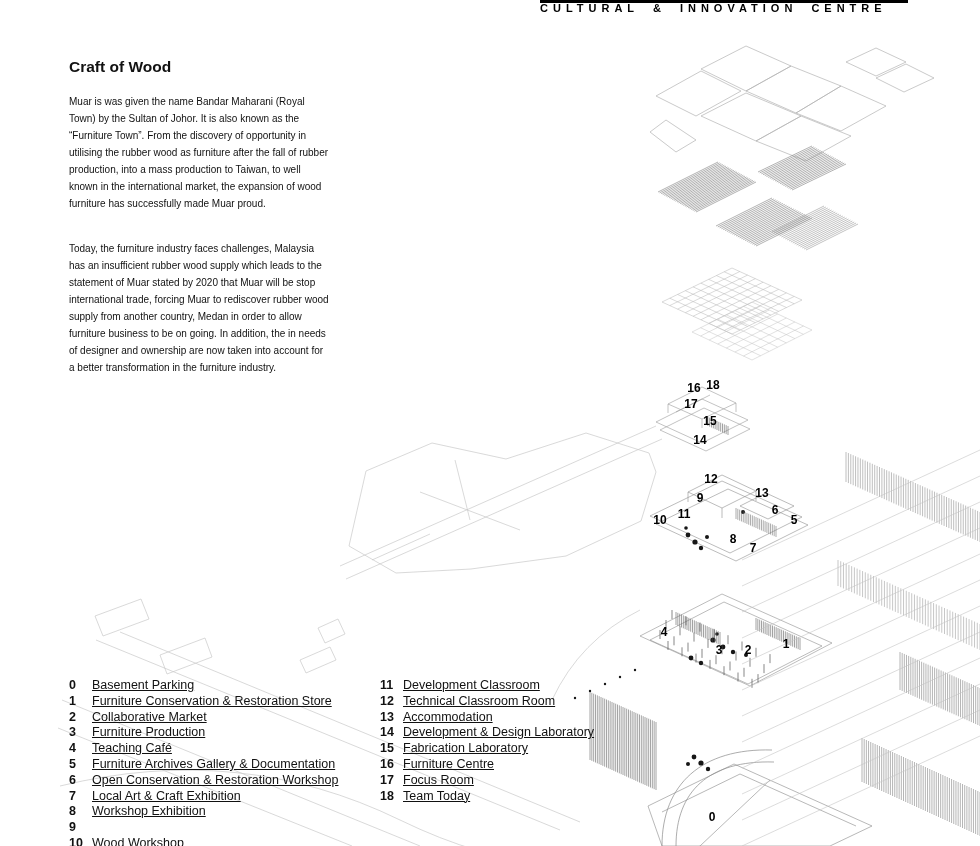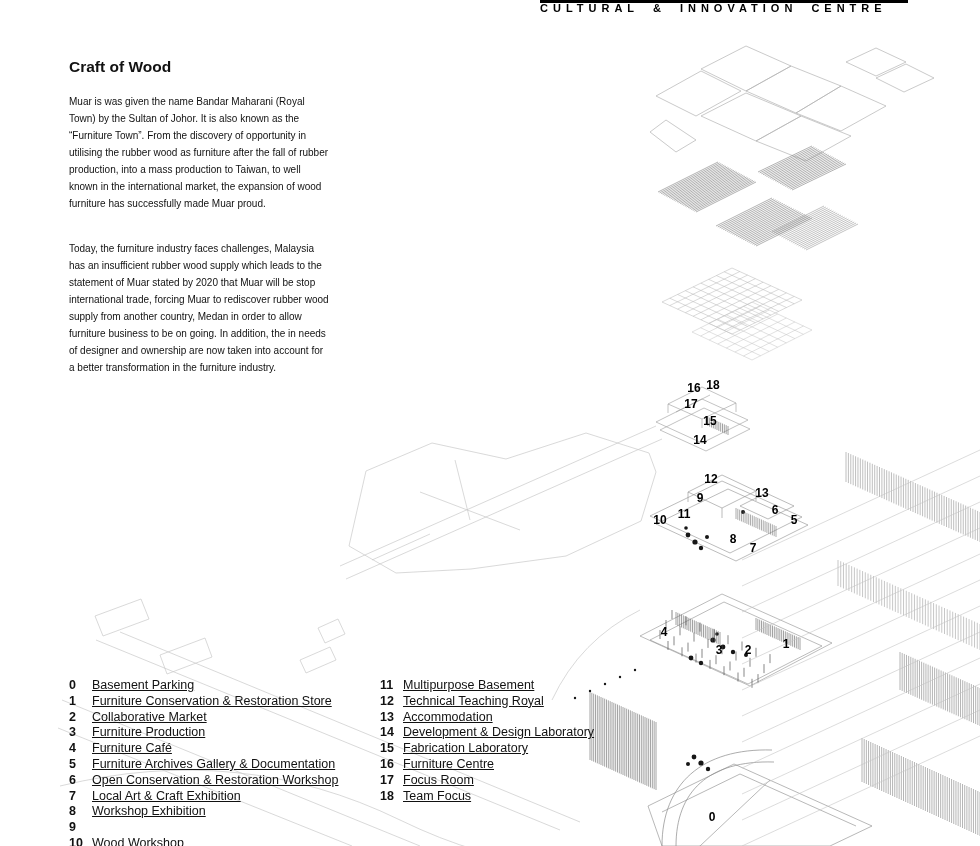--- a/index.html
+++ b/index.html
@@ -680,21 +680,21 @@
       <div class="legend-row">
         <span class="legend-num">2</span>
         <span class="legend-label">Collaborative Market</span>
       </div>
       <div class="legend-row">
         <span class="legend-num">3</span>
         <span class="legend-label">Furniture Production</span>
       </div>
       <div class="legend-row">
         <span class="legend-num">4</span>
-        <span class="legend-label">Furniture Café</span>
+        <span class="legend-label">Teaching Café</span>
       </div>
       <div class="legend-row">
         <span class="legend-num">5</span>
         <span class="legend-label">Furniture Archives Gallery &amp; Documentation</span>
       </div>
       <div class="legend-row">
         <span class="legend-num">6</span>
         <span class="legend-label">Open Conservation &amp; Restoration Workshop</span>
       </div>
       <div class="legend-row">
@@ -709,25 +709,25 @@
         <span class="legend-num">9</span>
       </div>
       <div class="legend-row">
         <span class="legend-num">10</span>
         <span class="legend-label">Wood Workshop</span>
       </div>
     </div>
   <div class="legend" id="legend2">
       <div class="legend-row">
         <span class="legend-num">11</span>
-        <span class="legend-label">Multipurpose Basement</span>
+        <span class="legend-label">Development Classroom</span>
       </div>
       <div class="legend-row">
         <span class="legend-num">12</span>
-        <span class="legend-label">Technical Teaching Royal</span>
+        <span class="legend-label">Technical Classroom Room</span>
       </div>
       <div class="legend-row">
         <span class="legend-num">13</span>
         <span class="legend-label">Accommodation</span>
       </div>
       <div class="legend-row">
         <span class="legend-num">14</span>
         <span class="legend-label">Development &amp; Design Laboratory</span>
       </div>
       <div class="legend-row">
@@ -737,21 +737,21 @@
       <div class="legend-row">
         <span class="legend-num">16</span>
         <span class="legend-label">Furniture Centre</span>
       </div>
       <div class="legend-row">
         <span class="legend-num">17</span>
         <span class="legend-label">Focus Room</span>
       </div>
       <div class="legend-row">
         <span class="legend-num">18</span>
-        <span class="legend-label">Team Focus</span>
+        <span class="legend-label">Team Today</span>
       </div>
     </div>
 
   <div id="callouts">
       <div class="callout" style="left: 694px; top: 381px;">16</div>
       <div class="callout" style="left: 713px; top: 378px;">18</div>
       <div class="callout" style="left: 691px; top: 397px;">17</div>
       <div class="callout" style="left: 710px; top: 414px;">15</div>
       <div class="callout" style="left: 700px; top: 433px;">14</div>
       <div class="callout" style="left: 711px; top: 472px;">12</div>

